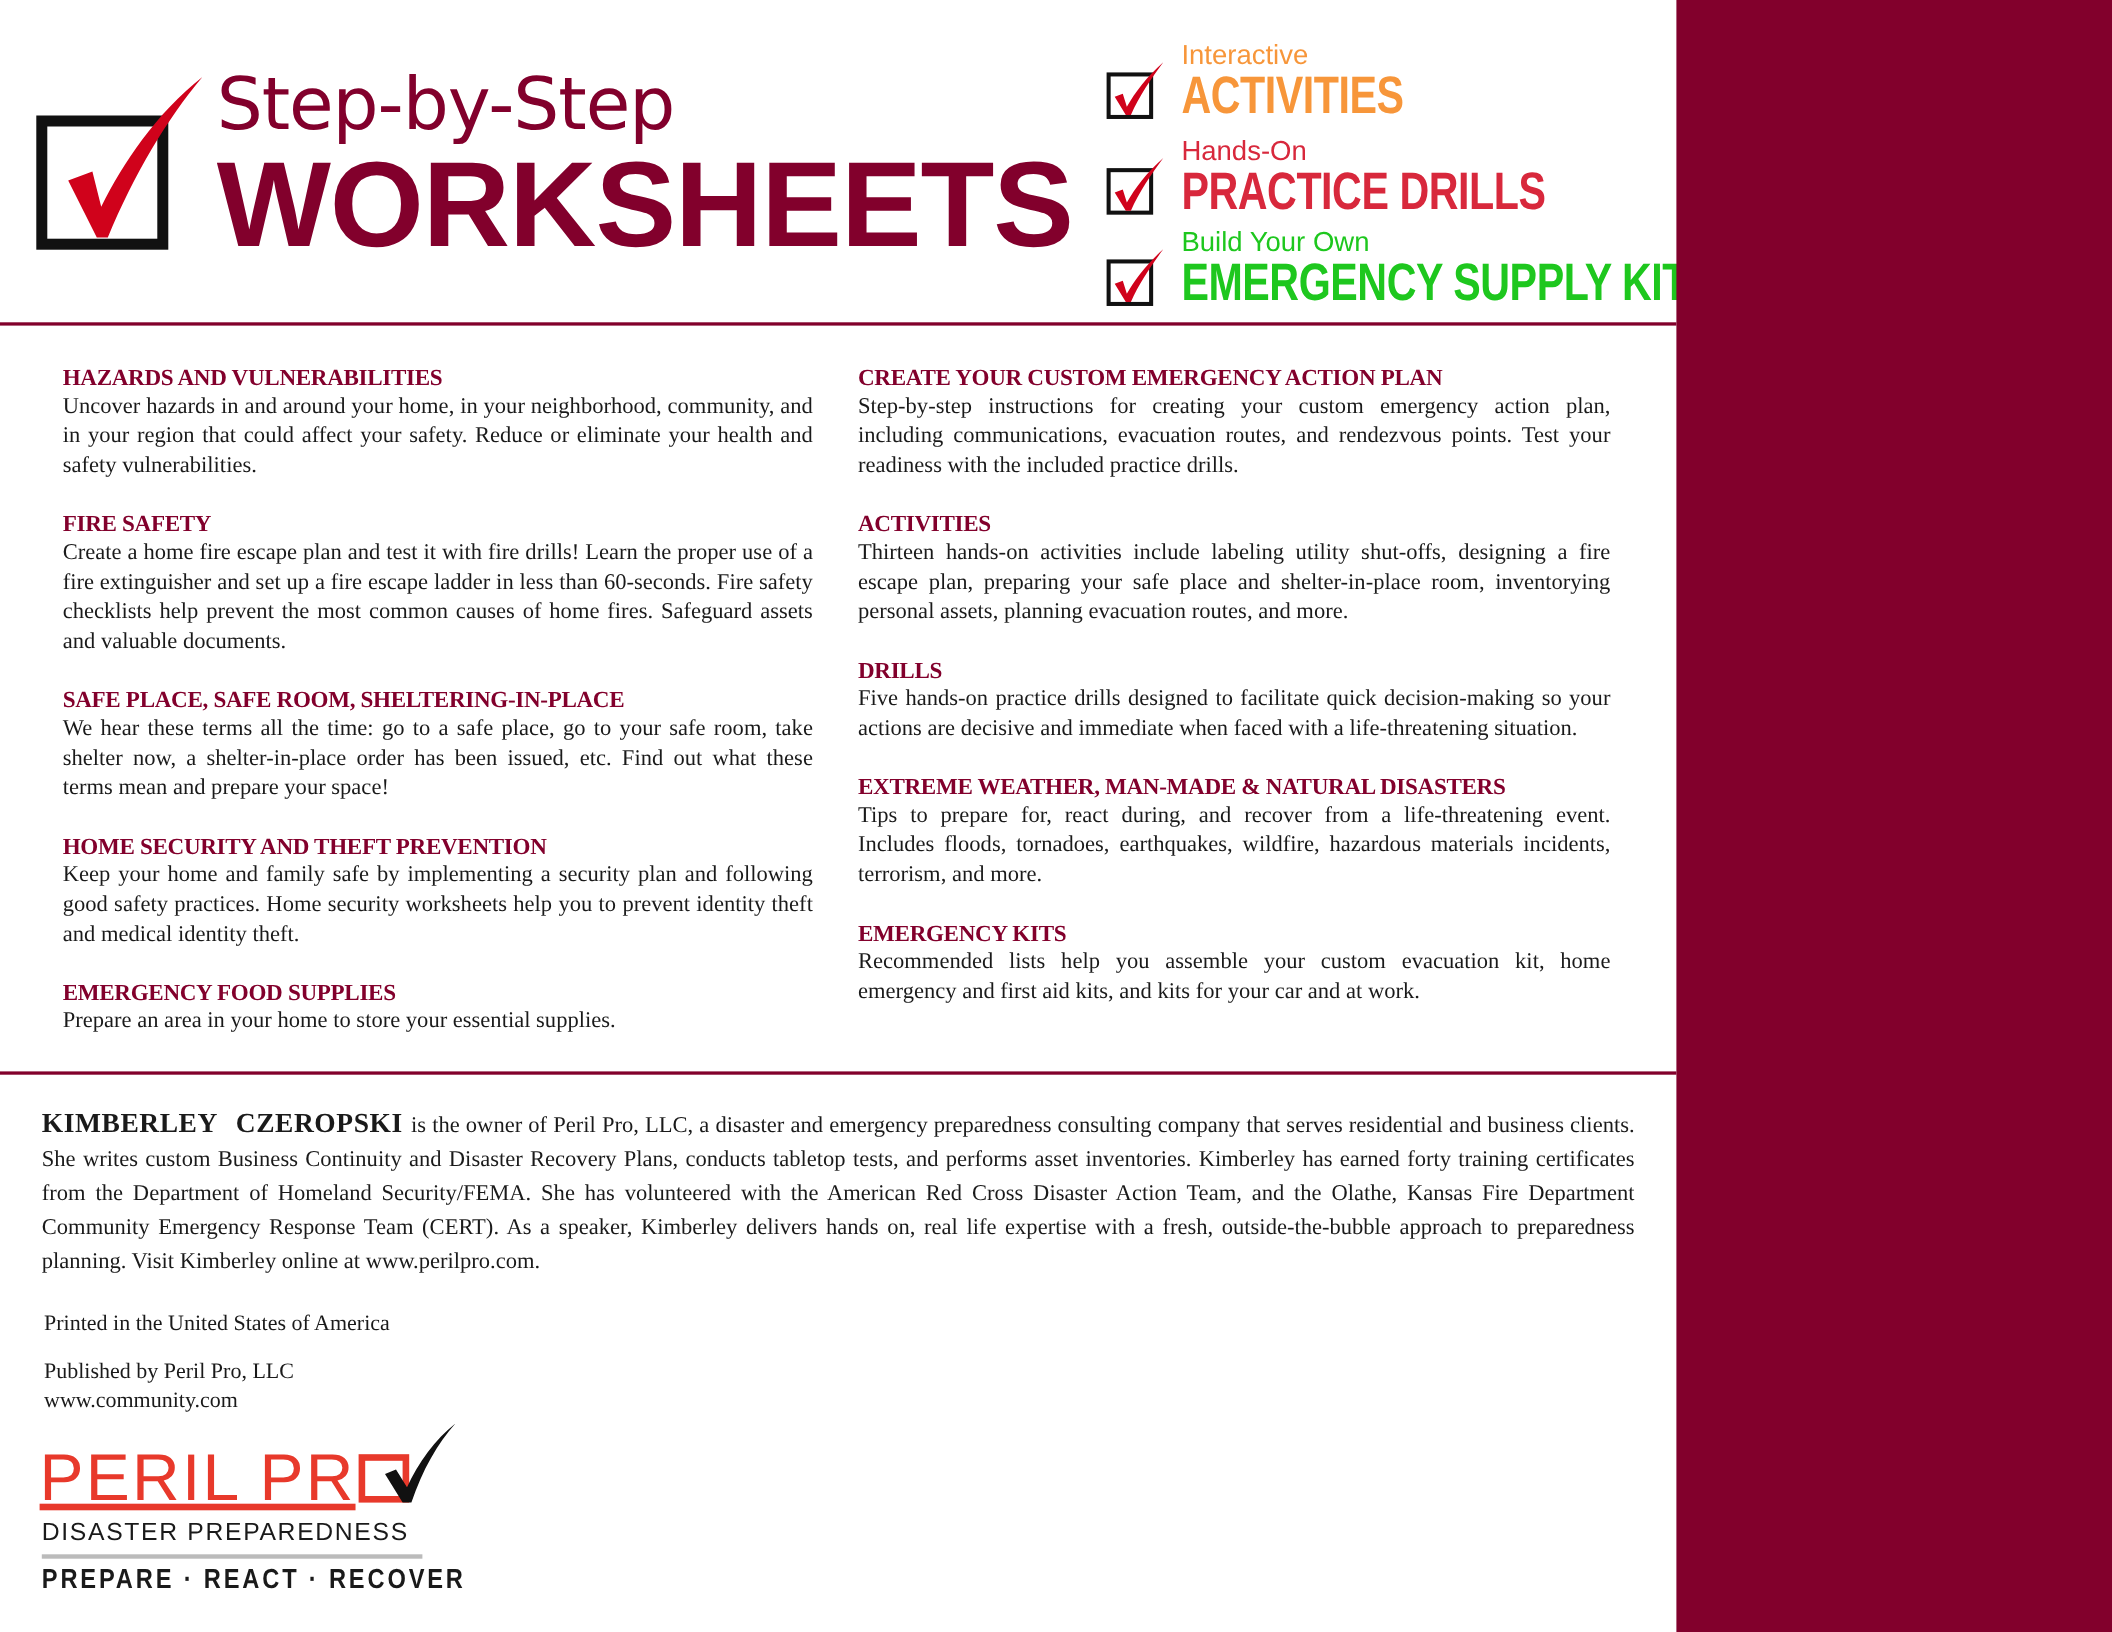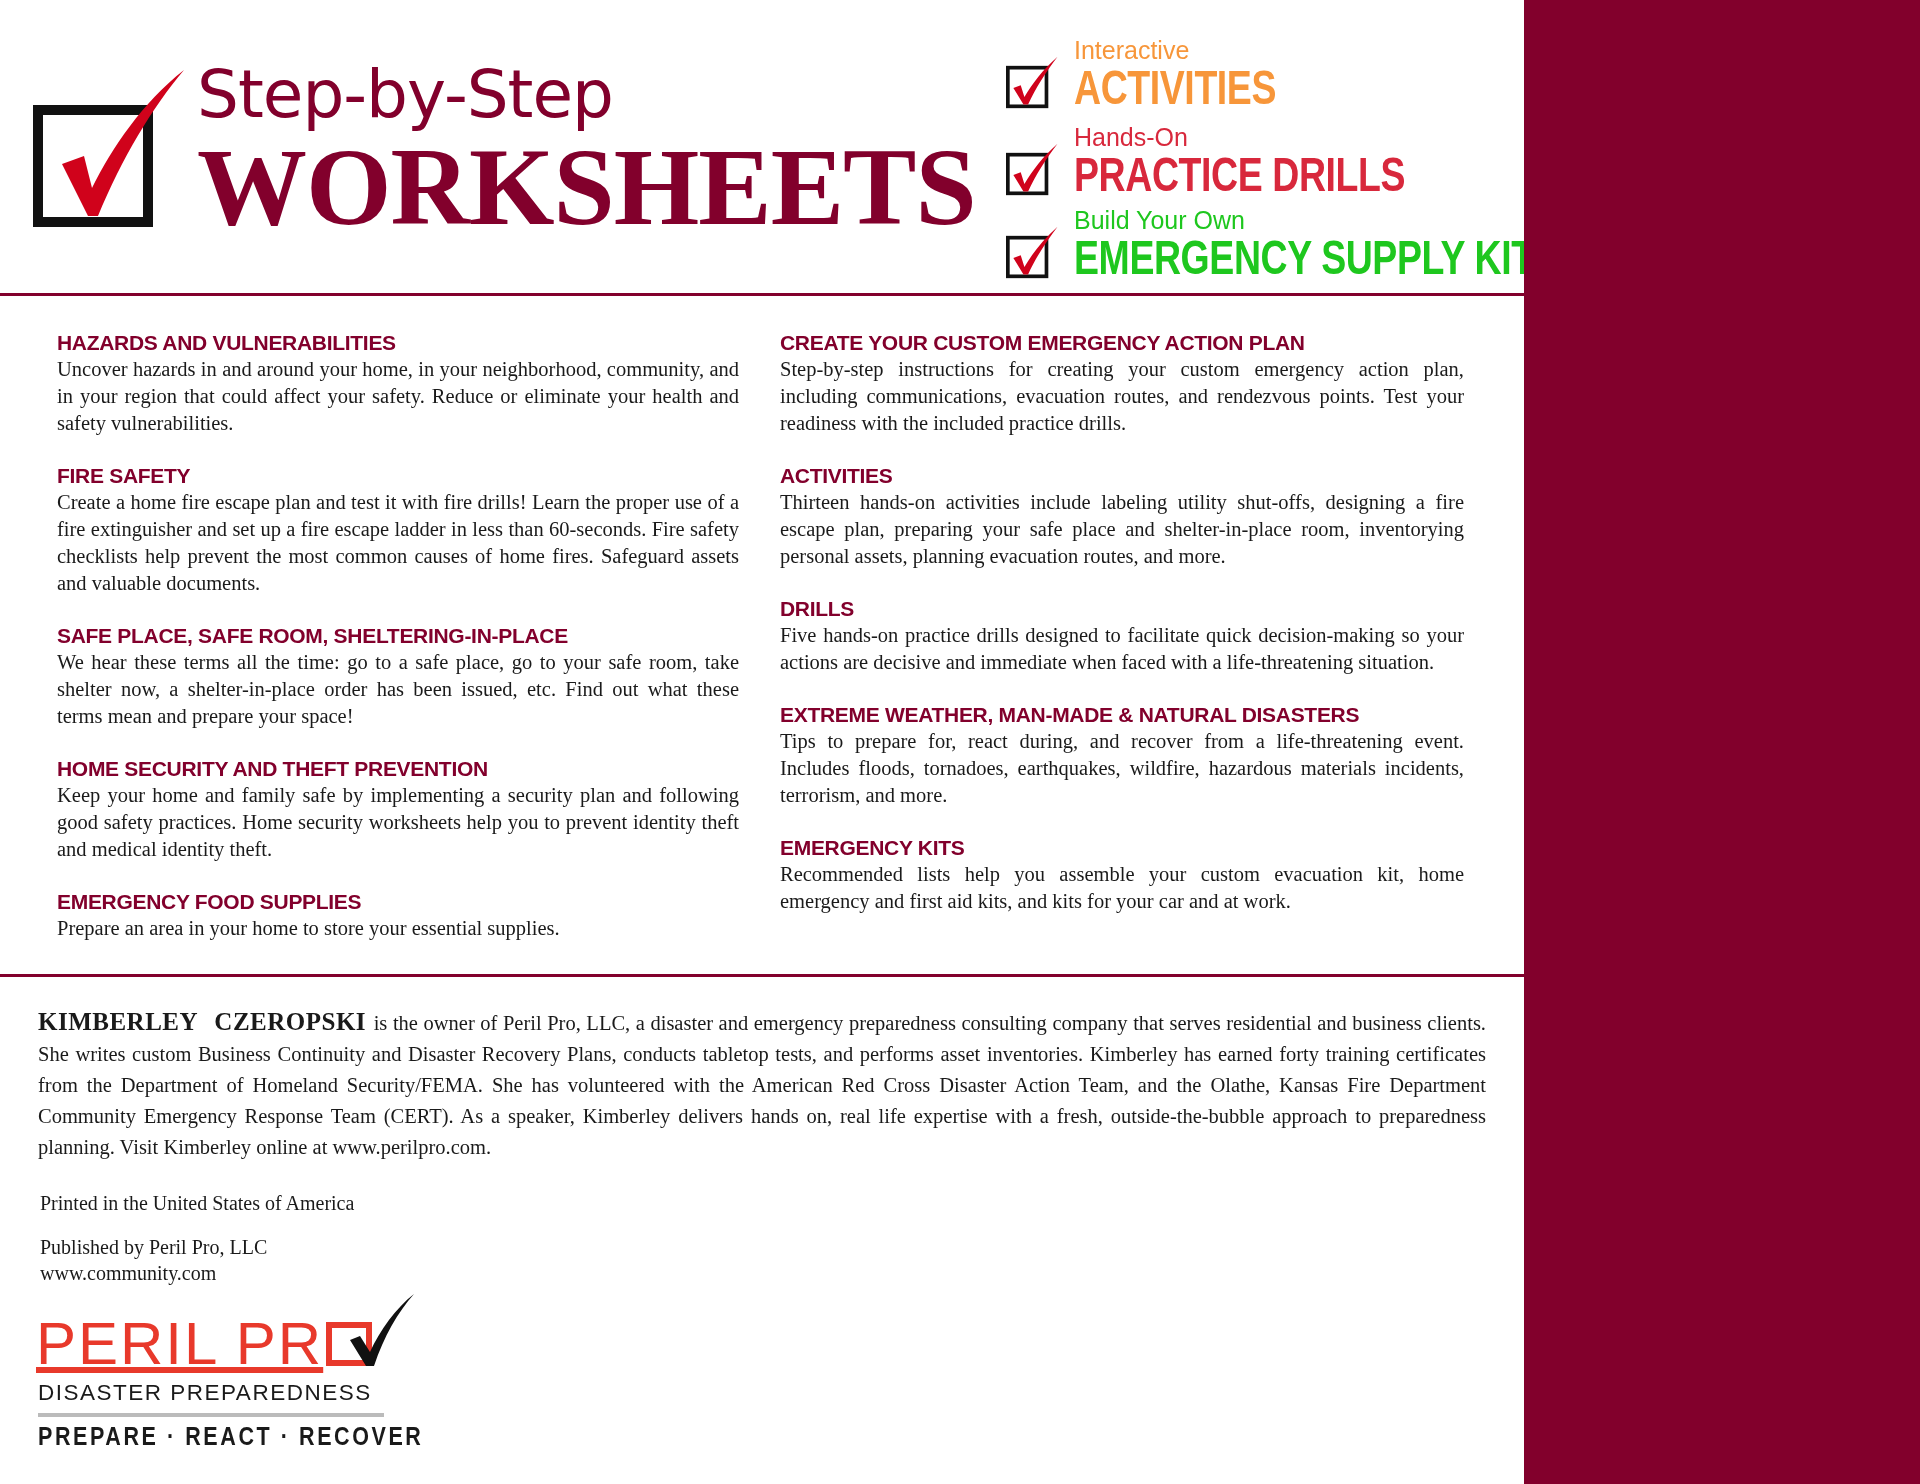--- a/index.html
+++ b/index.html
@@ -14,21 +14,21 @@
 
   
   .hero-check { position: absolute; left: 32px; top: 68px; width: 160px; height: 160px; }
   .hero-sub {
     position: absolute; left: 197px; top: 62px;
     font-family: "DejaVu Sans", sans-serif; font-size: 66px; color: #82002c;
     letter-spacing: -1px; line-height: 1;
   }
   .hero-title {
     position: absolute; left: 197px; top: 132px;
-    font-family: Liberation Serif, serif; font-weight: 700; font-size: 110px;
+    font-family: Liberation Sans, sans-serif; font-weight: 700; font-size: 110px;
     color: #82002c; line-height: 1; letter-spacing: -1px;
     transform: scaleX(1.0); transform-origin: left;
   }
   .feature { position: absolute; left: 1004px; height: 80px; width: 500px; }
   .feature .box { position: absolute; left: 2px; top: 26px; width: 46px; height: 46px; }
   .feature .small {
     position: absolute; left: 70px; top: 0;
     font-family: Liberation Sans, sans-serif; font-size: 25px; line-height: 1;
   }
   .feature .big {
@@ -39,21 +39,21 @@
   }
 
   .rule { position: absolute; left: 0; width: 1524px; height: 3px; background: #82002c; }
 
   
   .col { position: absolute; top: 330px; width: 682px; }
   .col-left { left: 57px; }
   .col-right { left: 756px; width: 684px; margin-left: 24px; }
   .section { margin-bottom: 26px; }
   .section h3 {
-    margin: 0; font-family: Liberation Sans, sans-serif; font-weight: 700; font-size: 21px;
+    margin: 0; font-family: Liberation Serif, serif; font-weight: 700; font-size: 21px;
     color: #82002c; line-height: 26px; letter-spacing: -0.3px;
   }
   .section p {
     margin: 0; font-size: 20.5px; line-height: 27px; text-align: justify; color: #1a1a1a;
   }
 
   
   .bio {
     position: absolute; left: 38px; top: 1006px; width: 1448px;
     font-size: 20.5px; line-height: 31px; text-align: justify; color: #1a1a1a;

